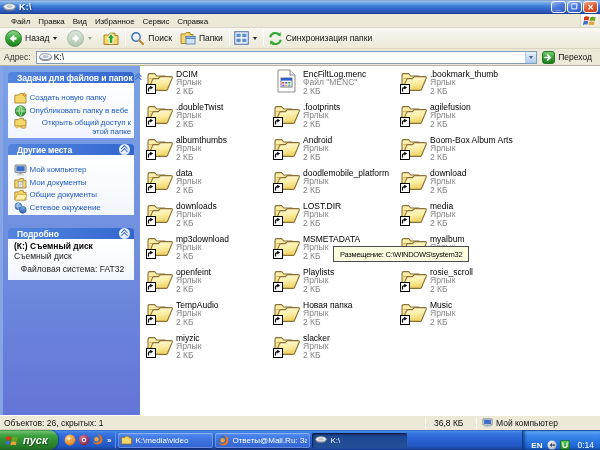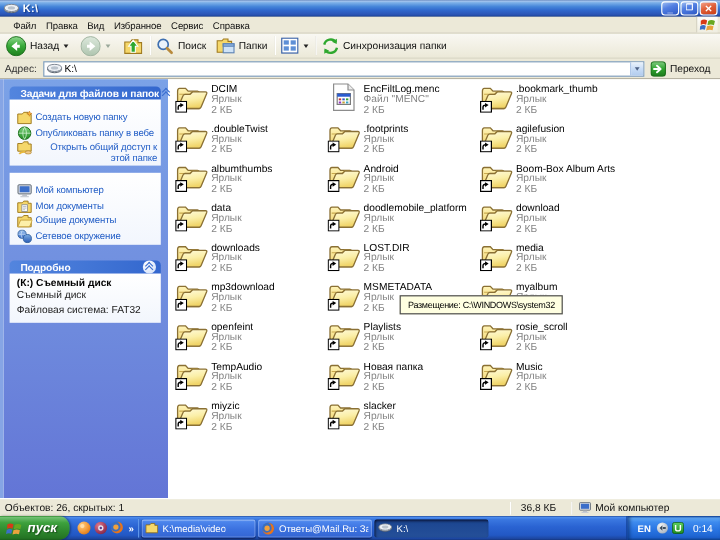--- a/index.html
+++ b/index.html
@@ -62,21 +62,21 @@
   .chev:before, .chev:after { content:""; position:absolute; left:3px; width:3.6px; height:3.6px;
     border-left:1.6px solid #3B6FD0; border-top:1.6px solid #3B6FD0; transform:rotate(45deg); }
   .chev:before { top:2.6px; } .chev:after { top:5.4px; }
   .card-b { background:linear-gradient(180deg,#FFFFFF,#F2F6FD); padding:9px 3px 2px 6px; }
   .s-link { display:flex; align-items:flex-start; margin-bottom:1px; min-height:11.5px; }
   .s-link:last-child { margin-bottom:0;text-align:right; }
   .s-link .ic { width:12.5px; height:11px; margin-right:3px; flex:none; }
   .s-link .t { font-size:8px; color:#215DC6; line-height:9px; padding-top:1px; letter-spacing:-.1px; }
   .details { padding:3px 3px 5px 6px !important; } .details .b1 { font-weight:bold; font-size:8.5px; line-height:9.5px; }
   .details .b2 { font-size:8.5px; line-height:9.5px; color:#222; }
-  .details .b3 { font-size:8.5px; line-height:9.5px; color:#222; margin-top:4px; }
+  .details .b3 { font-size:8.5px; line-height:9.5px; color:#222; margin-top:4px;text-align:center; }
 
   .files { position:relative; flex:1; }
   .fcol { position:absolute; top:3px; width:126px; }
   .fitem { position:relative; height:33px; }
   .fitem .icon { position:absolute; left:0; top:0; width:26px; height:26px; }
   .fitem .meta { position:absolute; left:30px; top:0.5px; }
   .fitem .nm { font-size:8.5px; color:#000; line-height:8.8px; white-space:nowrap; }
   .fitem .ty, .fitem .sz { font-size:8.5px; color:#848484; line-height:8.8px; white-space:nowrap; }
 
   .tooltip { position:absolute; left:193px; top:180px; height:16px; background:#FFFFE1; border:1px solid #4D4D4D;
@@ -105,21 +105,21 @@
   .ql .more { color:#fff; font-size:8px; font-weight:bold; margin:0 2px 0 1px; }
   .tb-div { width:1px; height:16px; background:#1A3E8F; border-right:1px solid #5E97EA; margin:0 2px; }
   .taskbtns { display:flex; align-items:center; }
   .taskbtn { width:95px; height:15px; margin-right:2px; border-radius:2px; display:flex; align-items:center; padding:0 3px;
     background:linear-gradient(180deg,#71A1F2 0%,#4C85EC 12%,#3B71DF 55%,#3465D2 100%);
     box-shadow:inset 0 0 0 1px rgba(255,255,255,.25), 0 1px 1px rgba(0,0,30,.45); }
   .taskbtn.active { background:linear-gradient(180deg,#16336E 0%,#1D4792 20%,#255099 100%);
     box-shadow:inset 1px 1px 2px rgba(0,0,20,.6); }
   .taskbtn .ic { margin-right:3px; flex:none; }
   .taskbtn .t { color:#fff; font-size:8px; white-space:nowrap; overflow:hidden; }
-  .tray { position:absolute; right:0; top:0; height:20px; display:flex; align-items:center; padding:0 6px 0 8px;
+  .tray { position:absolute; right:0; top:0; height:20px; display:flex; align-items:flex-end; padding:0 6px 0 8px;
     background:linear-gradient(180deg,#1041A0 0%,#5FA8F5 8%,#3E8BEE 25%,#2873E1 60%,#1D62CE 90%,#124A9E 100%);
     border-left:1px solid #0E3B8C; box-shadow:inset 2px 0 3px rgba(8,40,100,.6); }
   .tray .lang { color:#fff; font-size:8px; font-weight:bold; margin-right:5px; }
   .tray .ticon { width:10px; height:10px; margin-right:3px; }
   .tray .clock { color:#fff; font-size:8.5px; margin-left:4px; }
 
   svg { display:block; }
 </style>
 </head>
 <body>
@@ -319,20 +319,24 @@
     <path d="M2 11.2 Q4 9.2 7 9.6 L11 9.6" fill="none" stroke="#E8B93C" stroke-width="1.6"></path>
     <ellipse cx="9.5" cy="10" rx="2.6" ry="1.4" fill="#F0C987" stroke="#B08430" stroke-width="0.6"></ellipse>
   </svg>
               </span>
               <span class="t">Открыть общий доступ к этой папке</span>
             </div>
           </div>
       </div>
 
       <div class="card">
+        <div class="card-h">
+          <span class="t">Другие места</span>
+          <span class="chev"></span>
+        </div>
         <div class="card-b">
             <div class="s-link">
               <span class="ic">
                 <svg width="13" height="12" viewBox="0 0 13 12">
     <rect x="1" y="1" width="11" height="7.6" rx="0.8" fill="#D8DCE4" stroke="#5A6470" stroke-width="0.8"></rect>
     <rect x="2.4" y="2.2" width="8.2" height="5" fill="#3B6EC9"></rect>
     <rect x="4.5" y="9" width="4" height="1.2" fill="#AEB4BE"></rect>
     <rect x="3" y="10.2" width="7" height="1.2" fill="#C8CCD4"></rect>
   </svg>
               </span>

